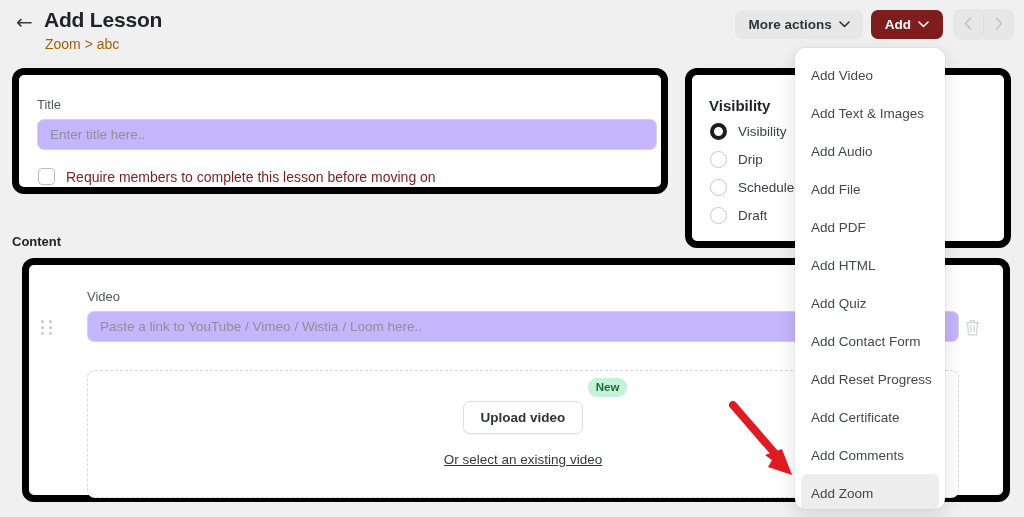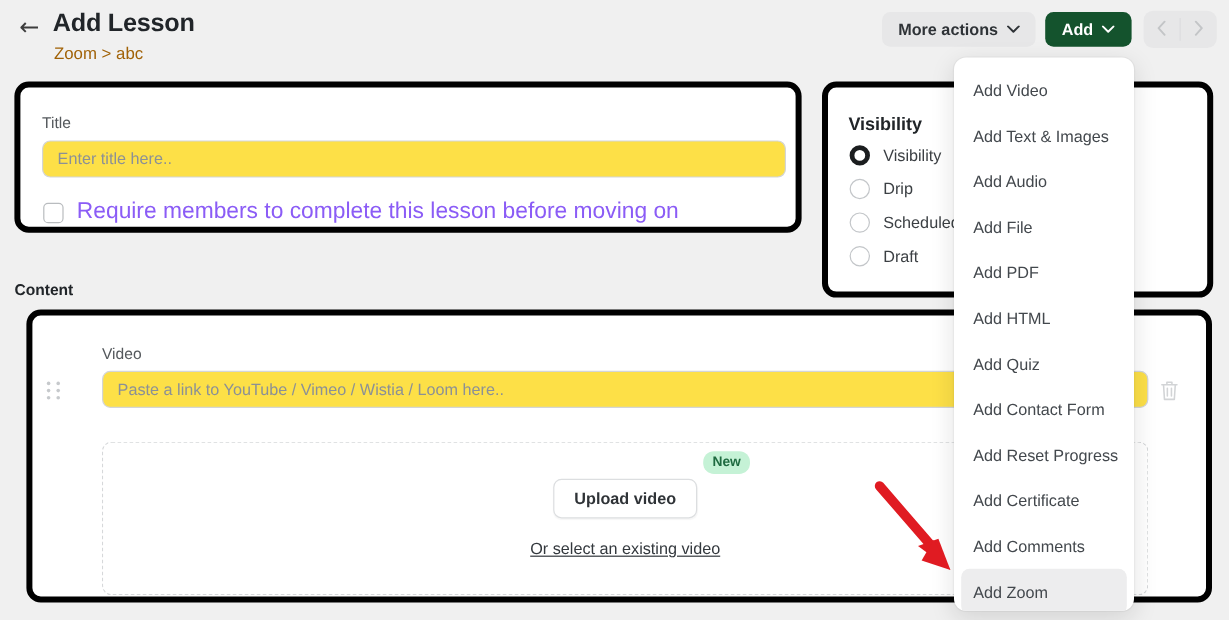--- a/index.html
+++ b/index.html
@@ -30,56 +30,56 @@
   }
   .hdr-right { position: absolute; right: 10px; top: 9px; display: flex; align-items: center; gap: 8px; }
   .btn-more {
     display: flex; align-items: center; gap: 7px;
     background: #e7e7e8; border: none; border-radius: 7px;
     padding: 7px 13px; font-size: 13.5px; font-weight: bold; color: #2f3337;
     cursor: pointer; font-family: "Liberation Sans", sans-serif; text-align: center;
   }
   .btn-add {
     display: flex; align-items: center; gap: 7px;
-    background: #14532d; border: none; border-radius: 7px;
+    background: #7f1d1d; border: none; border-radius: 7px;
     padding: 7px 14px; font-size: 13.5px; font-weight: bold; color: #ffffff;
     cursor: pointer; font-family: "Liberation Sans", sans-serif;
   }
   .chev { display: inline-block; }
   .chev svg { display: block; }
   .nav-group {
     display: flex; background: #e7e7e8; border-radius: 8px; overflow: hidden; margin-left: 2px;
   }
   .nav-btn {
     width: 30px; height: 31px; display: flex; align-items: center; justify-content: center;
     color: #c3c5c7; background: transparent; border: none; cursor: default;
   }
   .nav-div { width: 1px; background: #dcdddf; margin: 6px 0; }
 
   
   .card {
-    position: absolute; background: #ffffff; border: 5px solid #000000;
+    position: absolute; background: #ffffff; border: 7px solid #000000;
     border-radius: 12px;
   }
 
   
   #title-card { left: 12px; top: 68px; width: 656px; height: 126px; }
   .fld-label { font-size: 13px; color: #54585c; }
   .text-input {
     width: 100%; height: 31px; border: 1px solid #d3d5d7; border-radius: 7px;
     padding: 0 12px; font-size: 13.5px; color: #2c2c2c;
-    font-family: "Liberation Sans", sans-serif; background: #fde047; outline: none;
+    font-family: "Liberation Sans", sans-serif; background: #c4b5fd; outline: none;
   }
   .text-input::placeholder { color: #8b9096; }
   .chk-row { display: flex; align-items: center; gap: 11px; }
   .chk-box {
     width: 17px; height: 17px; border: 1.5px solid #b9bcbf; border-radius: 4px;
     background: #fff; flex: none; cursor: pointer;
   }
-  .chk-label { font-size: 19px; color: #8b5cf6; }
+  .chk-label { font-size: 14px; color: #7f1d1d; }
 
   
   #vis-card { left: 685px; top: 68px; width: 326px; height: 180px; }
   .vis-heading { font-size: 15px; font-weight: bold; color: #212529; }
   .radio-row { display: flex; align-items: center; gap: 11px; margin-top: 11px; cursor: pointer; }
   .radio {
     width: 17px; height: 17px; border-radius: 50%; border: 1.6px solid #c3c6c9;
     background: #fff; flex: none; position: relative;
   }
   .radio.on { border: 4px solid #1b1d1f; }

